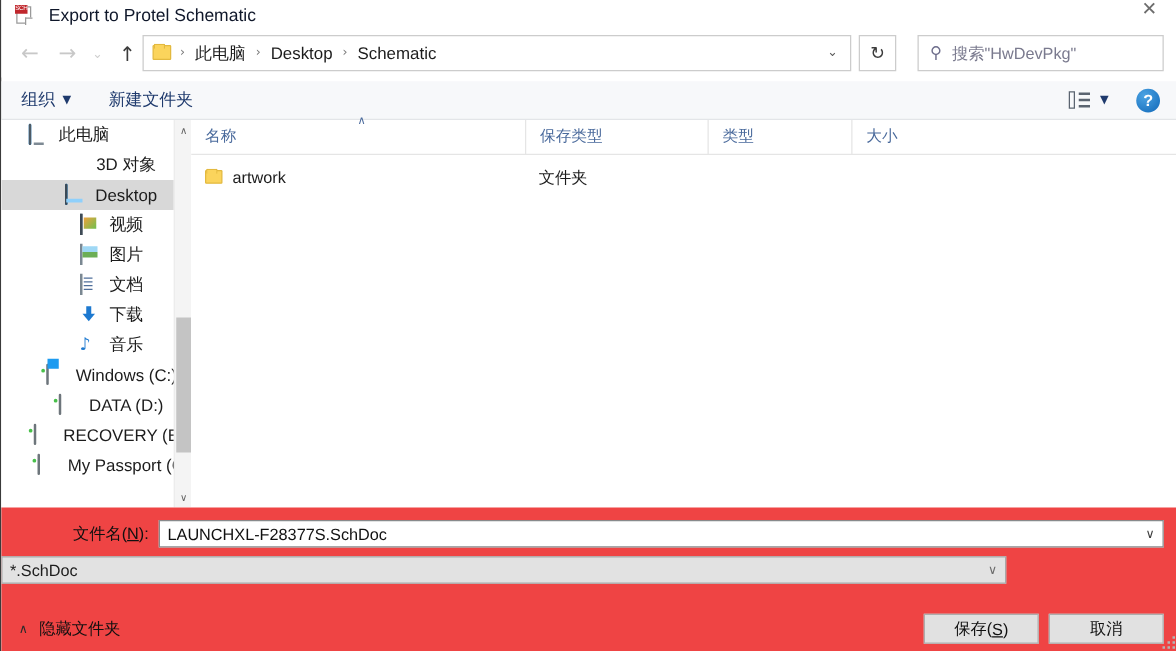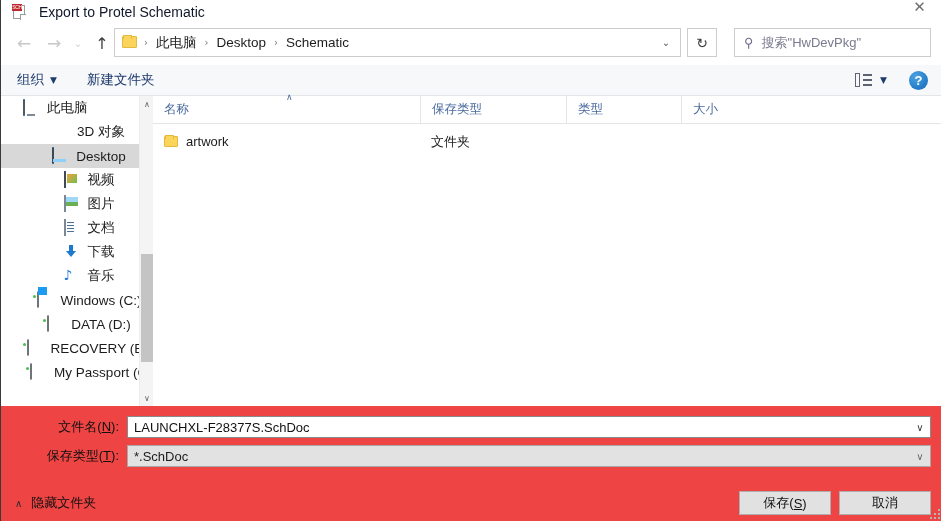--- a/index.html
+++ b/index.html
@@ -428,21 +428,20 @@
 
     <div class="field-row" id="row-filename">
       <div class="field-label"><span>文件名(</span><u>N</u><span>):</span></div>
       <div class="field-input" id="input-filename">
         <span class="field-value">LAUNCHXL-F28377S.SchDoc</span>
         <span class="field-caret">∨</span>
       </div>
     </div>
 
     <div class="field-row" id="row-filetype">
-      <div class="field-label"><span>保存类型(</span><u>T</u><span>):</span></div>
       <div class="field-input" id="input-filetype">
         <span class="field-value">*.SchDoc</span>
         <span class="field-caret">∨</span>
       </div>
     </div>
 
     <div id="hide-folders">
       <span id="hide-caret">∧</span>
       <span>隐藏文件夹</span>
     </div>

